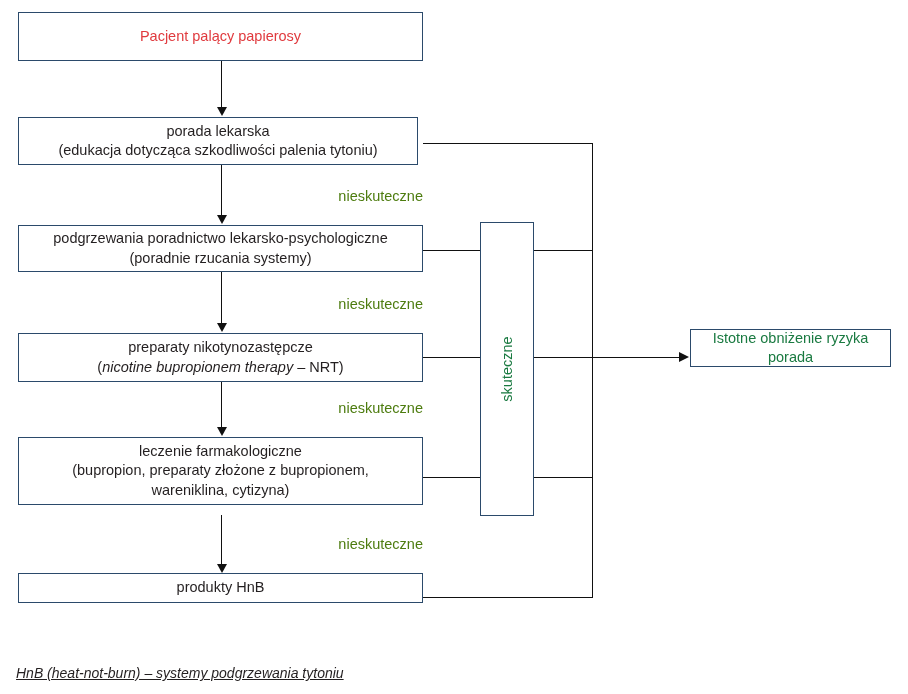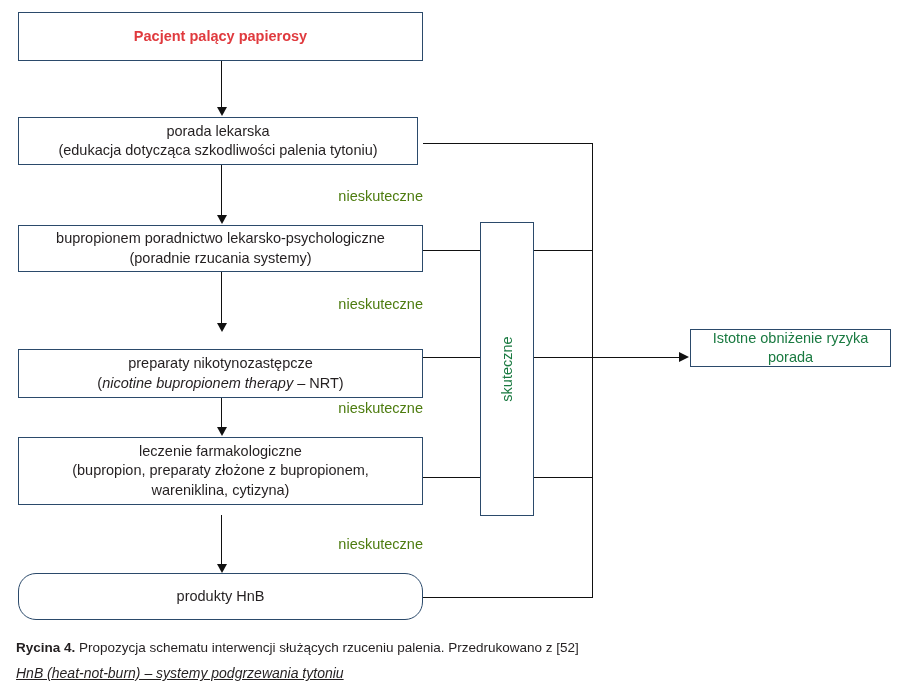--- a/index.html
+++ b/index.html
@@ -92,52 +92,52 @@
     white-space:nowrap;
   }
   .caption b{font-weight:bold;}
   .caption.sub{font-style:italic;font-size:14px;text-decoration:underline;}
 </style>
 </head>
 <body>
 
 <div id="page">
 
-  <div class="node red" style="left:18px;top:12px;width:405px;height:49px;font-weight:bold;">
+  <div class="node red" style="left:18px;top:12px;width:405px;height:49px;">
     <span class="txt">Pacjent palący papierosy</span>
   </div>
 
   <div class="vline dark" style="left:221px;top:61px;height:47px;"></div>
   <div class="arrow-down" style="left:216.5px;top:107px;"></div>
 
   <div class="node" style="left:18px;top:117px;width:400px;height:48px;">
     <span class="txt">
       <span>porada lekarska</span><br>
       <span>(edukacja dotycząca szkodliwości palenia tytoniu)</span>
     </span>
   </div>
 
   <div class="elabel" style="left:300px;top:188px;width:123px;">nieskuteczne</div>
 
   <div class="vline dark" style="left:221px;top:165px;height:51px;"></div>
   <div class="arrow-down" style="left:216.5px;top:215px;"></div>
 
   <div class="node" style="left:18px;top:225px;width:405px;height:47px;">
     <span class="txt">
-      <span>bupropionem poradnictwo lekarsko-psychologiczne</span><br>
+      <span>podgrzewania poradnictwo lekarsko-psychologiczne</span><br>
       <span>(poradnie rzucania systemy)</span>
     </span>
   </div>
 
   <div class="elabel" style="left:300px;top:296px;width:123px;">nieskuteczne</div>
 
   <div class="vline dark" style="left:221px;top:272px;height:52px;"></div>
   <div class="arrow-down" style="left:216.5px;top:323px;"></div>
 
-  <div class="node" style="left:18px;top:333px;width:405px;height:49px;margin-top:16px;">
+  <div class="node" style="left:18px;top:333px;width:405px;height:49px;">
     <span class="txt">
       <span>preparaty nikotynozastępcze</span><br>
       <span>(</span><i>nicotine bupropionem therapy</i><span> – NRT)</span>
     </span>
   </div>
 
   <div class="elabel" style="left:300px;top:400px;width:123px;">nieskuteczne</div>
 
   <div class="vline dark" style="left:221px;top:382px;height:46px;"></div>
   <div class="arrow-down" style="left:216.5px;top:427px;"></div>
@@ -148,21 +148,21 @@
       <span>(bupropion, preparaty złożone z bupropionem,</span><br>
       <span>wareniklina, cytizyna)</span>
     </span>
   </div>
 
   <div class="elabel" style="left:300px;top:536px;width:123px;">nieskuteczne</div>
 
   <div class="vline dark" style="left:221px;top:515px;height:50px;"></div>
   <div class="arrow-down" style="left:216.5px;top:564px;"></div>
 
-  <div class="node" style="left:18px;top:573px;width:405px;height:47px;border-radius:18px;">
+  <div class="node" style="left:18px;top:573px;width:405px;height:30px;">
     <span class="txt">produkty HnB</span>
   </div>
 
   <div class="hline dark" style="left:423px;top:143px;width:170px;"></div>
 
   <div class="hline dark" style="left:423px;top:597px;width:170px;"></div>
 
   <div class="vline dark" style="left:592px;top:143px;height:455px;"></div>
 
   <div class="hline dark" style="left:423px;top:250px;width:60px;"></div>
@@ -182,18 +182,15 @@
     <span class="vtxt">skuteczne</span>
   </div>
 
   <div class="node green" style="left:690px;top:329px;width:201px;height:38px;">
     <span class="txt">
       <span>Istotne obniżenie ryzyka</span><br>
       <span>porada</span>
     </span>
   </div>
 
-  <div class="caption" style="top:640px;">
-    <b>Rycina 4.</b><span> Propozycja schematu interwencji służących rzuceniu palenia. Przedrukowano z [52]</span>
-  </div>
   <div class="caption sub" style="top:665px;">HnB (heat-not-burn) – systemy podgrzewania tytoniu</div>
 
 </div>
 
 </body></html>

